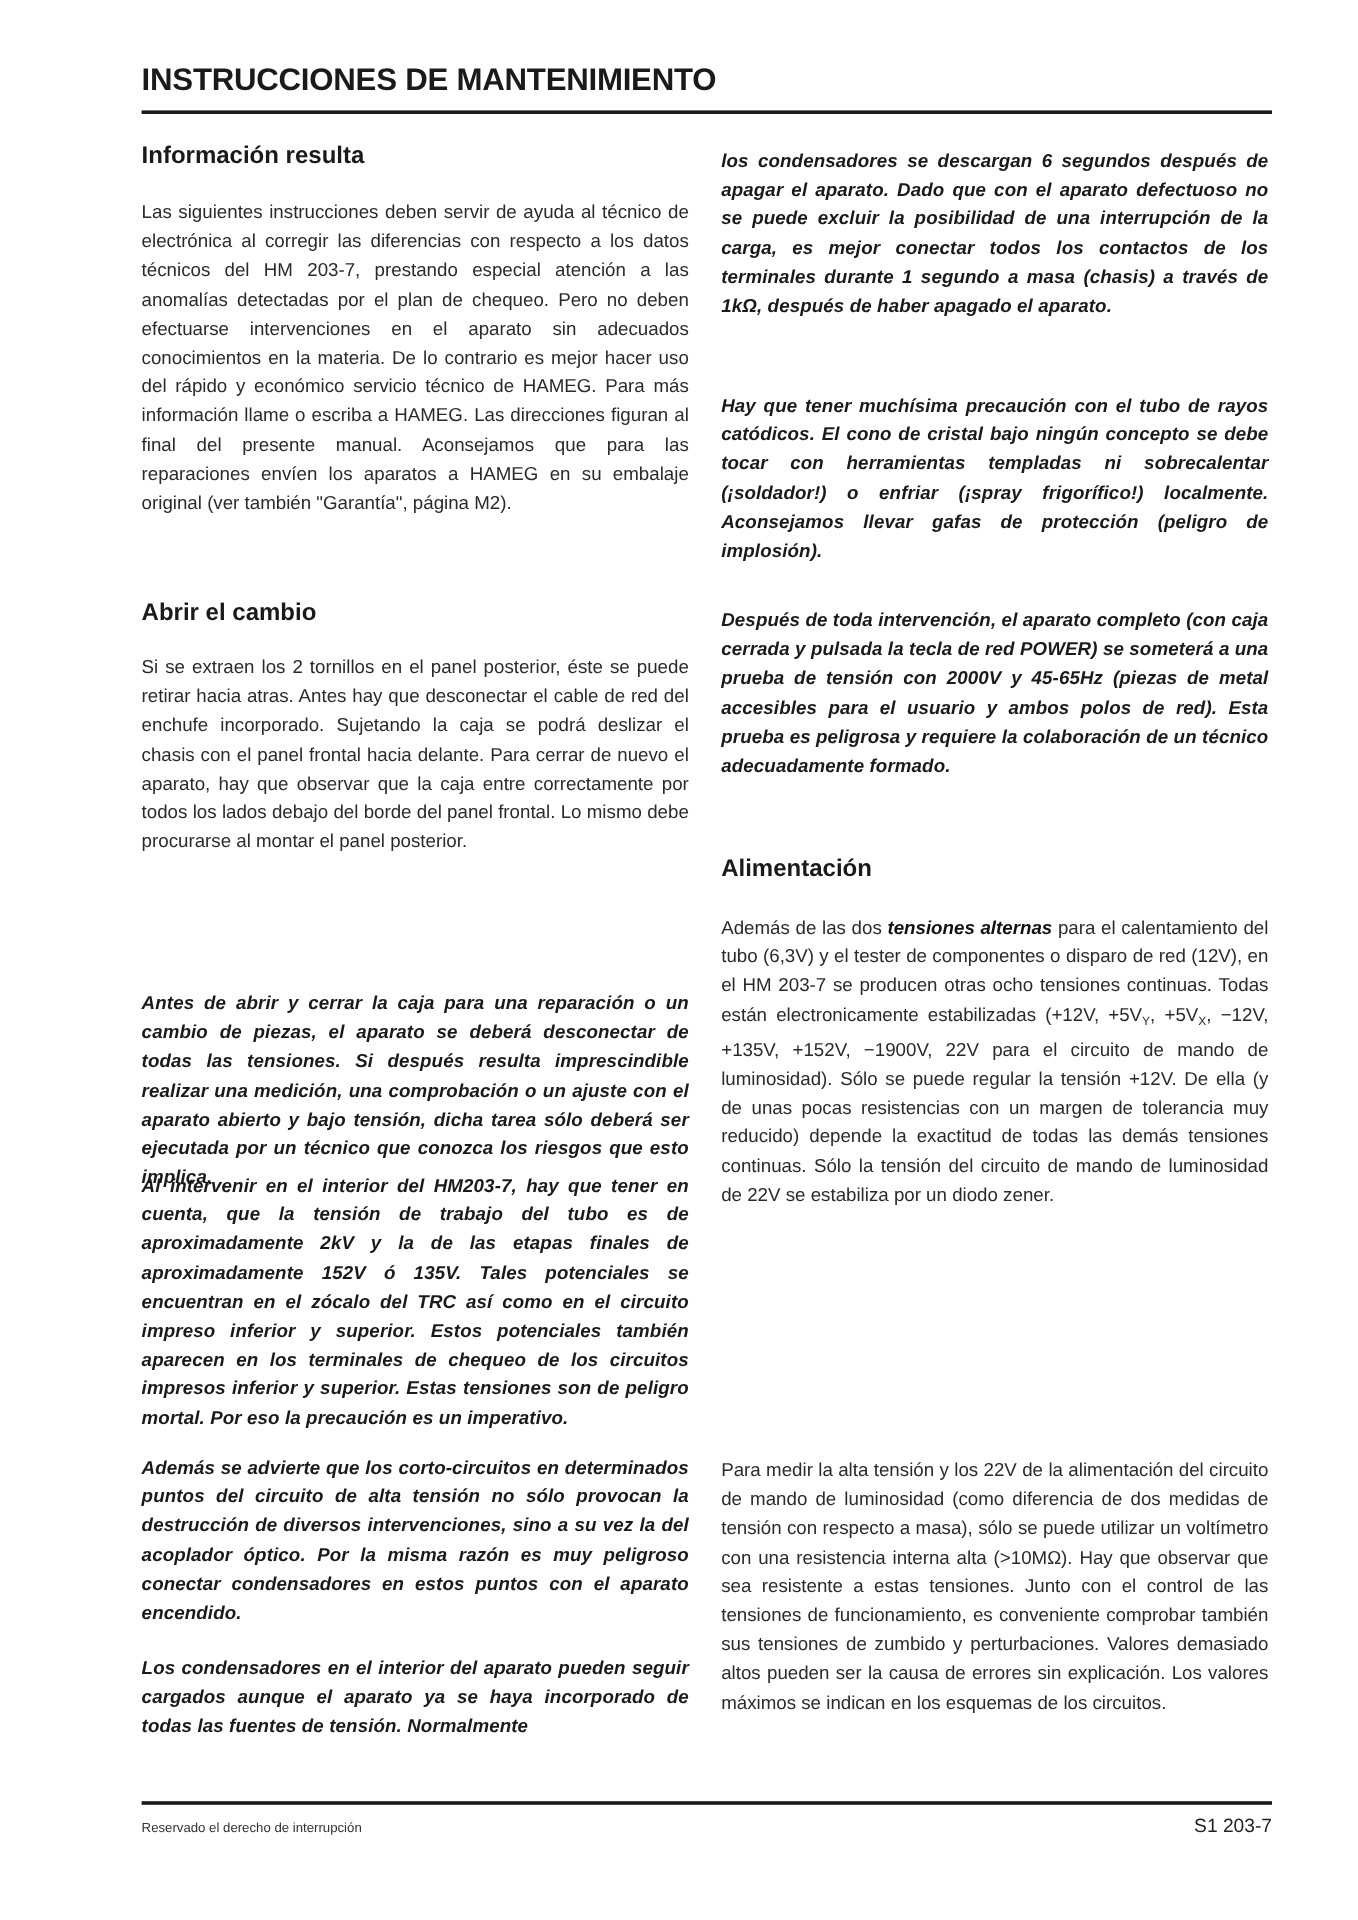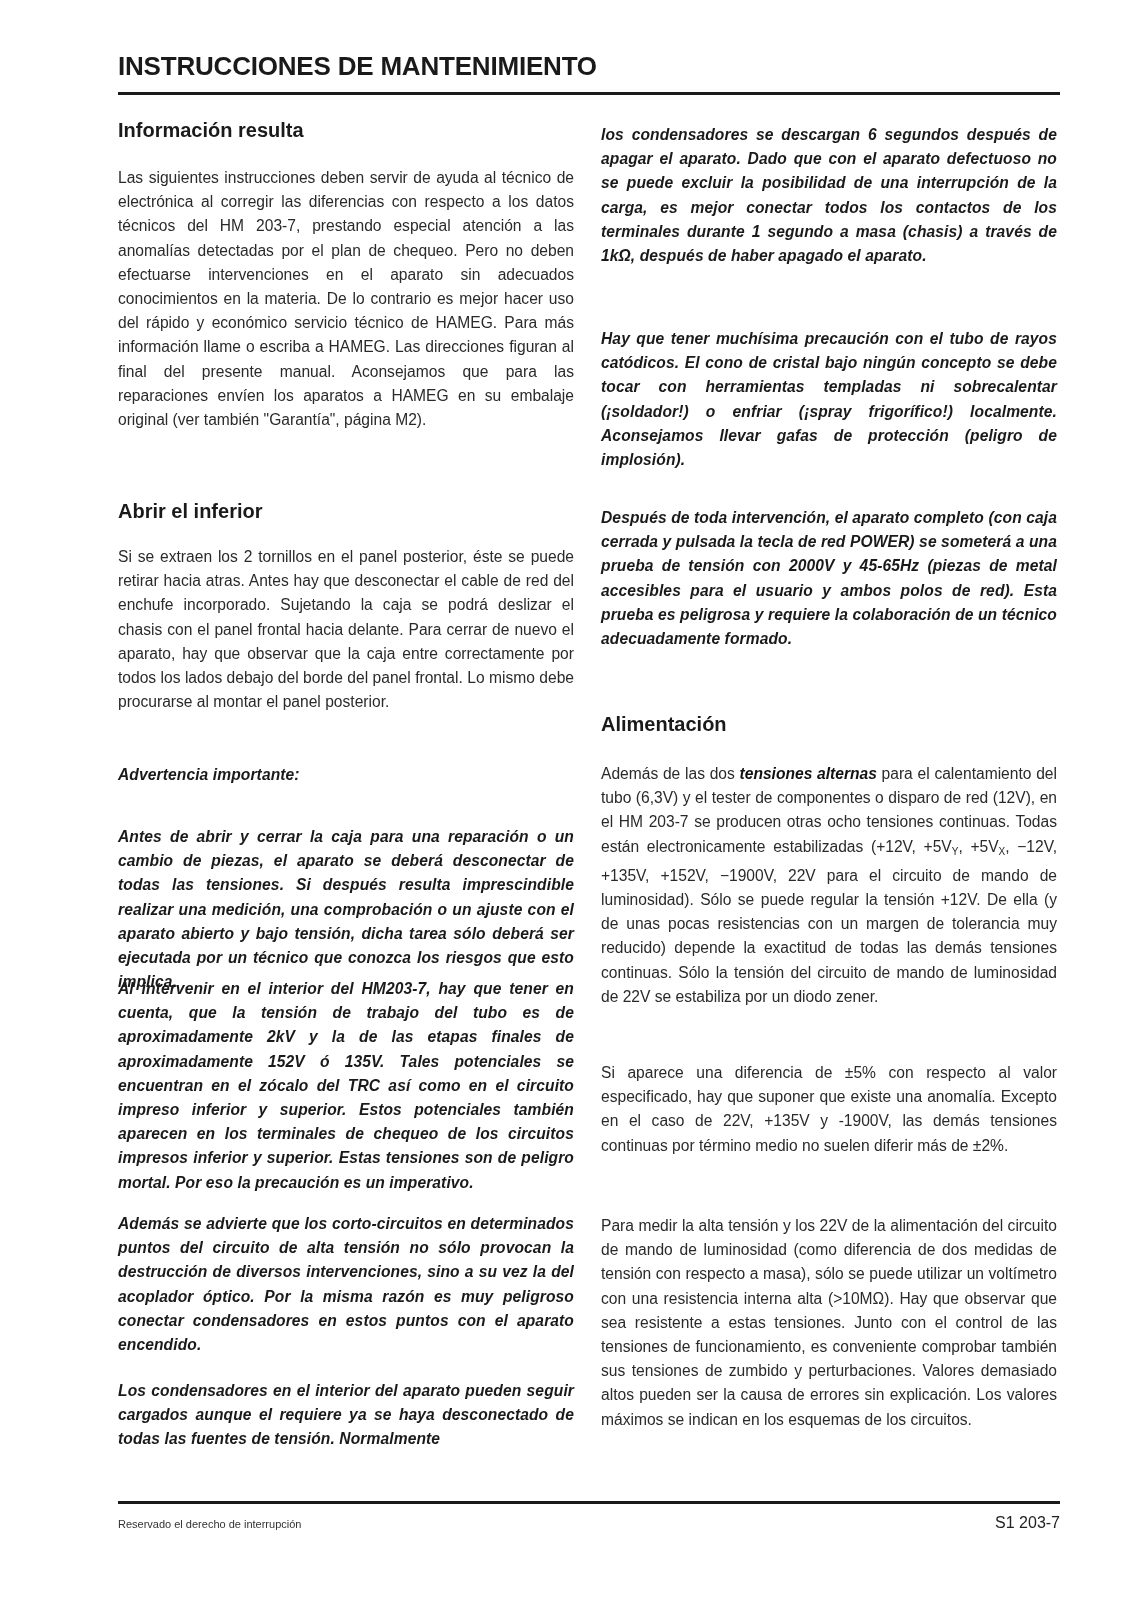--- a/index.html
+++ b/index.html
@@ -42,43 +42,41 @@
 </head>
 <body>
 
 <h1 class="page-title">INSTRUCCIONES DE MANTENIMIENTO</h1>
 <div class="rule top"></div>
 
 <div class="col left" style="top:0;height:1500px;">
   <h2 style="top:119px;">Información resulta</h2>
   <p style="top:166px;">Las siguientes instrucciones deben servir de ayuda al técnico de electrónica al corregir las diferencias con respecto a los datos técnicos del HM 203-7, prestando especial atención a las anomalías detectadas por el plan de chequeo. Pero no deben efectuarse intervenciones en el aparato sin adecuados conocimientos en la materia. De lo contrario es mejor hacer uso del rápido y económico servicio técnico de HAMEG. Para más información llame o escriba a HAMEG. Las direcciones figuran al final del presente manual. Aconsejamos que para las reparaciones envíen los aparatos a HAMEG en su embalaje original (ver también "Garantía", página M2).</p>
 
-  <h2 style="top:500px;">Abrir el inferior</h2>
+  <h2 style="top:500px;">Abrir el cambio</h2>
   <p style="top:545px;">Si se extraen los 2 tornillos en el panel posterior, éste se puede retirar hacia atras. Antes hay que desconectar el cable de red del enchufe incorporado. Sujetando la caja se podrá deslizar el chasis con el panel frontal hacia delante. Para cerrar de nuevo el aparato, hay que observar que la caja entre correctamente por todos los lados debajo del borde del panel frontal. Lo mismo debe procurarse al montar el panel posterior.</p>
 
-  <p class="warn" style="top:763px;">Advertencia importante:</p>
   <p class="warn" style="top:825px;">Antes de abrir y cerrar la caja para una reparación o un cambio de piezas, el aparato se deberá desconectar de todas las tensiones. Si después resulta imprescindible realizar una medición, una comprobación o un ajuste con el aparato abierto y bajo tensión, dicha tarea sólo deberá ser ejecutada por un técnico que conozca los riesgos que esto implica.</p>
 
   <p class="warn" style="top:977px;">Al intervenir en el interior del HM203-7, hay que tener en cuenta, que la tensión de trabajo del tubo es de aproximadamente 2kV y la de las etapas finales de aproximadamente 152V ó 135V. Tales potenciales se encuentran en el zócalo del TRC así como en el circuito impreso inferior y superior. Estos potenciales también aparecen en los terminales de chequeo de los circuitos impresos inferior y superior. Estas tensiones son de peligro mortal. Por eso la precaución es un imperativo.</p>
 
   <p class="warn" style="top:1212px;">Además se advierte que los corto-circuitos en determinados puntos del circuito de alta tensión no sólo provocan la destrucción de diversos intervenciones, sino a su vez la del acoplador óptico. Por la misma razón es muy peligroso conectar condensadores en estos puntos con el aparato encendido.</p>
 
-  <p class="warn" style="top:1379px;">Los condensadores en el interior del aparato pueden seguir cargados aunque el requiere ya se haya desconectado de todas las fuentes de tensión. Normalmente</p>
+  <p class="warn" style="top:1379px;">Los condensadores en el interior del aparato pueden seguir cargados aunque el aparato ya se haya incorporado de todas las fuentes de tensión. Normalmente</p>
 </div>
 
 <div class="col right" style="top:0;height:1500px;">
   <p class="warn" style="top:123px;">los condensadores se descargan 6 segundos después de apagar el aparato. Dado que con el aparato defectuoso no se puede excluir la posibilidad de una interrupción de la carga, es mejor conectar todos los contactos de los terminales durante 1 segundo a masa (chasis) a través de 1kΩ, después de haber apagado el aparato.</p>
 
   <p class="warn" style="top:327px;">Hay que tener muchísima precaución con el tubo de rayos catódicos. El cono de cristal bajo ningún concepto se debe tocar con herramientas templadas ni sobrecalentar (¡soldador!) o enfriar (¡spray frigorífico!) localmente. Aconsejamos llevar gafas de protección (peligro de implosión).</p>
 
   <p class="warn" style="top:506px;">Después de toda intervención, el aparato completo (con caja cerrada y pulsada la tecla de red POWER) se someterá a una prueba de tensión con 2000V y 45-65Hz (piezas de metal accesibles para el usuario y ambos polos de red). Esta prueba es peligrosa y requiere la colaboración de un técnico adecuadamente formado.</p>
 
   <h2 style="top:713px;">Alimentación</h2>
   <p style="top:762px;"><span>Además de las dos </span><span class="bi">tensiones alternas</span><span> para el calentamiento del tubo (6,3V) y el tester de componentes o disparo de red (12V), en el HM 203-7 se producen otras ocho tensiones continuas. Todas están electronicamente estabilizadas (+12V, +5V</span><sub>Y</sub><span>, +5V</span><sub>X</sub><span>, −12V, +135V, +152V, −1900V, 22V para el circuito de mando de luminosidad). Sólo se puede regular la tensión +12V. De ella (y de unas pocas resistencias con un margen de tolerancia muy reducido) depende la exactitud de todas las demás tensiones continuas. Sólo la tensión del circuito de mando de luminosidad de 22V se estabiliza por un diodo zener.</span></p>
 
-  <p style="top:1061px;">Si aparece una diferencia de ±5% con respecto al valor especificado, hay que suponer que existe una anomalía. Excepto en el caso de 22V, +135V y -1900V, las demás tensiones continuas por término medio no suelen diferir más de ±2%.</p>
 
   <p style="top:1214px;">Para medir la alta tensión y los 22V de la alimentación del circuito de mando de luminosidad (como diferencia de dos medidas de tensión con respecto a masa), sólo se puede utilizar un voltímetro con una resistencia interna alta (&gt;10MΩ). Hay que observar que sea resistente a estas tensiones. Junto con el control de las tensiones de funcionamiento, es conveniente comprobar también sus tensiones de zumbido y perturbaciones. Valores demasiado altos pueden ser la causa de errores sin explicación. Los valores máximos se indican en los esquemas de los circuitos.</p>
 </div>
 
 <div class="rule bottom"></div>
 <div class="footer-left">Reservado el derecho de interrupción</div>
 <div class="footer-right">S1 203-7</div>
 
 </body></html>

